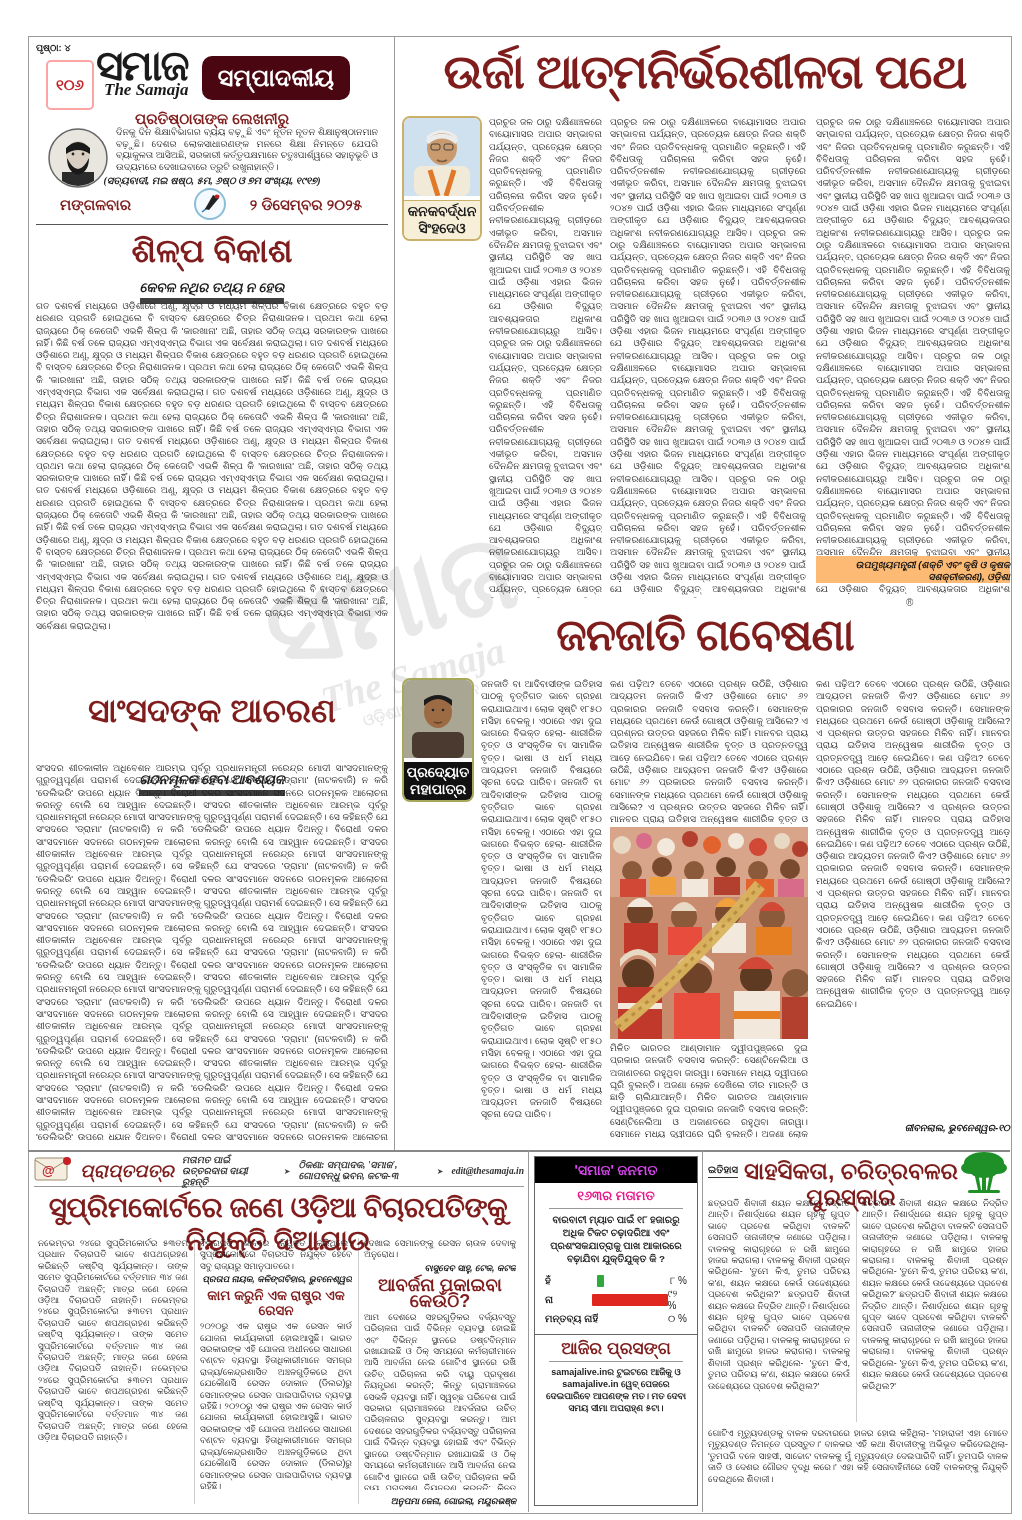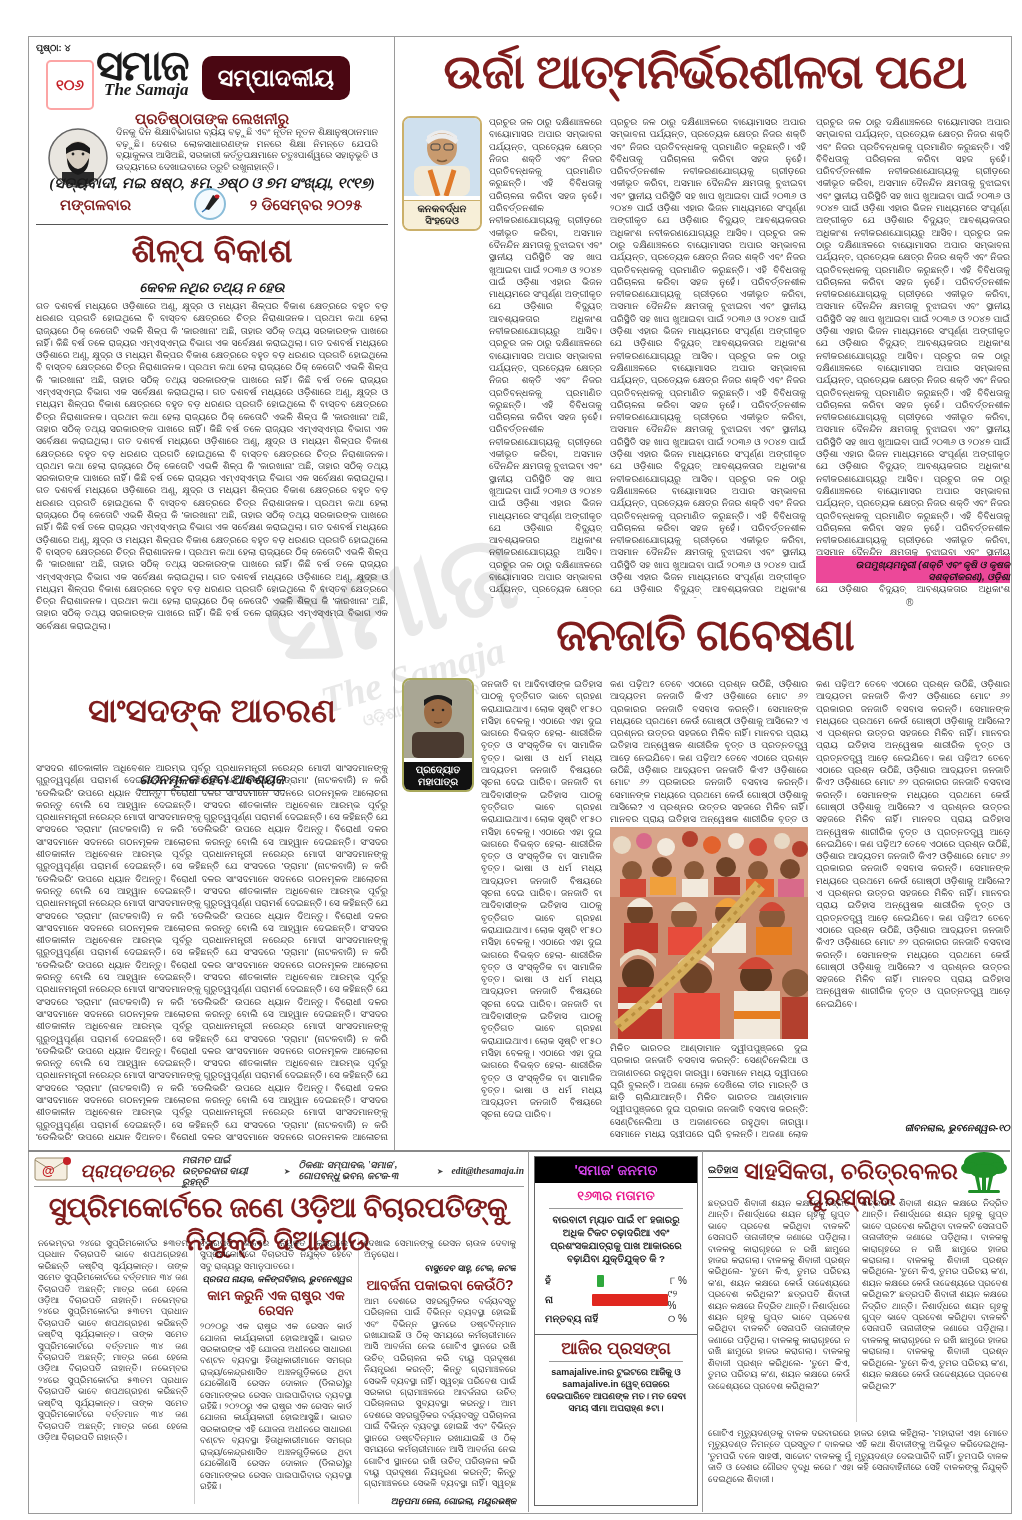--- a/index.html
+++ b/index.html
@@ -10,23 +10,23 @@
   .rt{text-align:right;}
   .bt{font-size:9.2px;line-height:12.3px;text-align:justify;color:#1c1c1c;overflow:hidden;}
   .bt2{font-size:8.8px;line-height:11.4px;text-align:justify;color:#1c1c1c;overflow:hidden;}
   .hl{font-weight:700;color:#7f1d1d;}
   .serifit{font-family:"Liberation Serif","DejaVu Serif",serif;font-style:italic;font-weight:700;}
   .frame{border:1px solid #9a9a9a;}
   .vrule{border-left:1px solid #9a9a9a;width:0;}
   .vrule2{border-left:1px solid #cccccc;width:0;}
   .hrule{border-top:1px solid #555;height:0;}
   .sig{font-style:italic;font-weight:700;font-size:9.5px;color:#111;}
-  .subhead{text-decoration:none;border-bottom:1px solid #404040;padding-bottom:2px;display:inline-block;}
+  .subhead{text-decoration:none;border-bottom:6px solid #404040;padding-bottom:2px;display:inline-block;}
   .photo-box{border:2px solid #cbb06a;border-radius:8px;overflow:hidden;background:#fff;}
-  .name-band{font-size:10px;font-weight:700;text-align:center;padding:2px 1px;}
+  .name-band{font-size:14px;font-weight:700;text-align:center;padding:2px 1px;}
   .poll-row{display:flex;align-items:center;height:19px;}
   .poll-label{font-size:10px;font-weight:700;width:52px;overflow:hidden;white-space:nowrap;}
   .poll-bar{height:12px;border-radius:1px;}
   .poll-pct{font-size:10px;margin-left:auto;font-weight:400;}
   .wm{color:rgba(90,90,90,0.14);font-weight:900;pointer-events:none;z-index:0;}
   .z1{z-index:1;}
 </style>
 </head>
 <body>
 
@@ -71,21 +71,21 @@
         <rect x="14" y="44" width="32" height="16" fill="#2b2b2b"></rect>
         <ellipse cx="30" cy="27" rx="12" ry="14" fill="#d8cfc2"></ellipse>
         <path d="M18 20 Q30 8 42 20 L42 26 Q30 18 18 26 Z" fill="#1a1a1a"></path>
         <path d="M19 30 Q30 52 41 30 Q41 44 30 47 Q19 44 19 30 Z" fill="#1a1a1a"></path>
         <circle cx="25" cy="26" r="1.4" fill="#222"></circle>
           <circle cx="35" cy="26" r="1.4" fill="#222"></circle>
       </g>
     </svg>
   </div>
   <div class="c z1 bt" style="left:116px;top:127px;width:262px;height:46px;font-size:9.3px;line-height:11.6px;">ଦିନକୁ ଦିନ ଶିକ୍ଷାବିଭାଗର ବ୍ୟୟ ବଢ଼ୁଛି ଏବଂ ନୂତନ ନୂତନ ଶିକ୍ଷାନୁଷ୍ଠାନମାନ ବଢ଼ୁଛି। ଦେଶର ଲୋକସାଧାରଣଙ୍କ ମନରେ ଶିକ୍ଷା ନିମନ୍ତେ ଯେପରି ବ୍ୟାକୁଳତା ଆସିଅଛି, ସରକାରୀ କର୍ତ୍ତୃପକ୍ଷମାନେ ଚତୁଃପାର୍ଶ୍ୱରେ ସହାନୁଭୂତି ଓ ଉଦ୍ୟମରେ ଦେଖାଇବାରେ ତ୍ରୁଟି ରଖୁନାହାନ୍ତି।</div>
-  <div class="c z1 ctr serifit" style="left:36px;top:175px;width:352px;font-size:15px;">(ସତ୍ୟବାଦୀ, ମଇ ଷଷ୍ଠ, ୫ମ, ୬ଷ୍ଠ ଓ ୭ମ ସଂଖ୍ୟା, ୧୯୧୭)</div>
+  <div class="c z1 ctr serifit" style="left:36px;top:175px;width:352px;font-size:10px;">(ସତ୍ୟବାଦୀ, ମଇ ଷଷ୍ଠ, ୫ମ, ୬ଷ୍ଠ ଓ ୭ମ ସଂଖ୍ୟା, ୧୯୧୭)</div>
 
   <div class="c z1 hl" style="left:60px;top:196px;font-size:15px;">ମଙ୍ଗଳବାର</div>
   <div class="c z1" style="left:194px;top:188px;width:32px;height:32px;">
     <svg width="32" height="32" viewBox="0 0 32 32">
       <circle cx="16" cy="16" r="15" fill="#f4fafe" stroke="#8bbdd9" stroke-width="2"></circle>
       <path d="M8 24 Q14 20 20 12" stroke="#3a78b5" stroke-width="1.5" fill="none"></path>
       <path d="M19 7 L25 10 L15 22 L11 21 Z" fill="#222"></path>
       <ellipse cx="23" cy="8.5" rx="2.5" ry="2" fill="#c42127"></ellipse>
     </svg>
   </div>
@@ -120,21 +120,21 @@
           <rect x="40" y="26" width="9" height="6" rx="2" fill="none" stroke="#444"></rect>
           <path d="M33 42 Q38 45 43 42" stroke="#7a5a3a" stroke-width="1.5" fill="none"></path>
         </svg>
         <div class="name-band" style="background:#f7efd8;border-top:1px solid #cbb06a;">କନକବର୍ଦ୍ଧନ ସିଂହଦେଓ</div>
       </div>
     </div>
     <div class="bt" style="height:482px;">ପ୍ରଚୁର ଜଳ ଠାରୁ ଦକ୍ଷିଣାଞ୍ଚଳରେ ବାୟୋମାସର ଅପାର ସମ୍ଭାବନା ପର୍ଯ୍ୟନ୍ତ, ପ୍ରତ୍ୟେକ କ୍ଷେତ୍ର ନିଜର ଶକ୍ତି ଏବଂ ନିଜର ପ୍ରତିବନ୍ଧକକୁ ପ୍ରମାଣିତ କରୁଛନ୍ତି। ଏହି ବିବିଧତାକୁ ପରିଚାଳନା କରିବା ସହଜ ନୁହେଁ। ପରିବର୍ତ୍ତନଶୀଳ ନବୀକରଣଯୋଗ୍ୟକୁ ଗ୍ରୀଡ଼ରେ ଏକୀଭୂତ କରିବା, ଅସମାନ ଦୈନନ୍ଦିନ କ୍ଷମତାକୁ ବୁଝାଇବା ଏବଂ ସ୍ଥାନୀୟ ପରିସ୍ଥିତି ସହ ଖାପ ଖୁଆଇବା ପାଇଁ ୨୦୩୬ ଓ ୨୦୪୭ ପାଇଁ ଓଡ଼ିଶା ଏହାର ଭିଜନ ମାଧ୍ୟମରେ ସଂପୂର୍ଣ୍ଣ ଅଙ୍ଗୀକୃତ ଯେ ଓଡ଼ିଶାର ବିଦ୍ୟୁତ୍ ଆବଶ୍ୟକତାର ଅଧିକାଂଶ ନବୀକରଣଯୋଗ୍ୟରୁ ଆସିବ। ପ୍ରଚୁର ଜଳ ଠାରୁ ଦକ୍ଷିଣାଞ୍ଚଳରେ ବାୟୋମାସର ଅପାର ସମ୍ଭାବନା ପର୍ଯ୍ୟନ୍ତ, ପ୍ରତ୍ୟେକ କ୍ଷେତ୍ର ନିଜର ଶକ୍ତି ଏବଂ ନିଜର ପ୍ରତିବନ୍ଧକକୁ ପ୍ରମାଣିତ କରୁଛନ୍ତି। ଏହି ବିବିଧତାକୁ ପରିଚାଳନା କରିବା ସହଜ ନୁହେଁ। ପରିବର୍ତ୍ତନଶୀଳ ନବୀକରଣଯୋଗ୍ୟକୁ ଗ୍ରୀଡ଼ରେ ଏକୀଭୂତ କରିବା, ଅସମାନ ଦୈନନ୍ଦିନ କ୍ଷମତାକୁ ବୁଝାଇବା ଏବଂ ସ୍ଥାନୀୟ ପରିସ୍ଥିତି ସହ ଖାପ ଖୁଆଇବା ପାଇଁ ୨୦୩୬ ଓ ୨୦୪୭ ପାଇଁ ଓଡ଼ିଶା ଏହାର ଭିଜନ ମାଧ୍ୟମରେ ସଂପୂର୍ଣ୍ଣ ଅଙ୍ଗୀକୃତ ଯେ ଓଡ଼ିଶାର ବିଦ୍ୟୁତ୍ ଆବଶ୍ୟକତାର ଅଧିକାଂଶ ନବୀକରଣଯୋଗ୍ୟରୁ ଆସିବ। ପ୍ରଚୁର ଜଳ ଠାରୁ ଦକ୍ଷିଣାଞ୍ଚଳରେ ବାୟୋମାସର ଅପାର ସମ୍ଭାବନା ପର୍ଯ୍ୟନ୍ତ, ପ୍ରତ୍ୟେକ କ୍ଷେତ୍ର ନିଜର ଶକ୍ତି ଏବଂ ନିଜର ପ୍ରତିବନ୍ଧକକୁ ପ୍ରମାଣିତ କରୁଛନ୍ତି। ଏହି ବିବିଧତାକୁ ପରିଚାଳନା କରିବା ସହଜ ନୁହେଁ। ପରିବର୍ତ୍ତନଶୀଳ ନବୀକରଣଯୋଗ୍ୟକୁ ଗ୍ରୀଡ଼ରେ ଏକୀଭୂତ କରିବା, ଅସମାନ ଦୈନନ୍ଦିନ କ୍ଷମତାକୁ ବୁଝାଇବା ଏବଂ ସ୍ଥାନୀୟ ପରିସ୍ଥିତି ସହ ଖାପ ଖୁଆଇବା ପାଇଁ ୨୦୩୬ ଓ ୨୦୪୭ ପାଇଁ ଓଡ଼ିଶା ଏହାର ଭିଜନ ମାଧ୍ୟମରେ ସଂପୂର୍ଣ୍ଣ ଅଙ୍ଗୀକୃତ ଯେ ଓଡ଼ିଶାର ବିଦ୍ୟୁତ୍ ଆବଶ୍ୟକତାର ଅଧିକାଂଶ ନବୀକରଣଯୋଗ୍ୟରୁ ଆସିବ। ପ୍ରଚୁର ଜଳ ଠାରୁ ଦକ୍ଷିଣାଞ୍ଚଳରେ ବାୟୋମାସର ଅପାର ସମ୍ଭାବନା ପର୍ଯ୍ୟନ୍ତ, ପ୍ରତ୍ୟେକ କ୍ଷେତ୍ର ନିଜର ଶକ୍ତି ଏବଂ ନିଜର ପ୍ରତିବନ୍ଧକକୁ ପ୍ରମାଣିତ କରୁଛନ୍ତି। ଏହି ବିବିଧତାକୁ ପରିଚାଳନା କରିବା ସହଜ ନୁହେଁ। ପରିବର୍ତ୍ତନଶୀଳ ନବୀକରଣଯୋଗ୍ୟକୁ ଗ୍ରୀଡ଼ରେ ଏକୀଭୂତ କରିବା, ଅସମାନ ଦୈନନ୍ଦିନ କ୍ଷମତାକୁ ବୁଝାଇବା ଏବଂ ସ୍ଥାନୀୟ ପରିସ୍ଥିତି ସହ ଖାପ ଖୁଆଇବା ପାଇଁ ୨୦୩୬ ଓ ୨୦୪୭ ପାଇଁ ଓଡ଼ିଶା ଏହାର ଭିଜନ ମାଧ୍ୟମରେ ସଂପୂର୍ଣ୍ଣ ଅଙ୍ଗୀକୃତ ଯେ ଓଡ଼ିଶାର ବିଦ୍ୟୁତ୍ ଆବଶ୍ୟକତାର ଅଧିକାଂଶ ନବୀକରଣଯୋଗ୍ୟରୁ ଆସିବ।</div>
   </div>
   <div class="c z1 bt" style="left:610px;top:116px;width:196px;height:482px;">ପ୍ରଚୁର ଜଳ ଠାରୁ ଦକ୍ଷିଣାଞ୍ଚଳରେ ବାୟୋମାସର ଅପାର ସମ୍ଭାବନା ପର୍ଯ୍ୟନ୍ତ, ପ୍ରତ୍ୟେକ କ୍ଷେତ୍ର ନିଜର ଶକ୍ତି ଏବଂ ନିଜର ପ୍ରତିବନ୍ଧକକୁ ପ୍ରମାଣିତ କରୁଛନ୍ତି। ଏହି ବିବିଧତାକୁ ପରିଚାଳନା କରିବା ସହଜ ନୁହେଁ। ପରିବର୍ତ୍ତନଶୀଳ ନବୀକରଣଯୋଗ୍ୟକୁ ଗ୍ରୀଡ଼ରେ ଏକୀଭୂତ କରିବା, ଅସମାନ ଦୈନନ୍ଦିନ କ୍ଷମତାକୁ ବୁଝାଇବା ଏବଂ ସ୍ଥାନୀୟ ପରିସ୍ଥିତି ସହ ଖାପ ଖୁଆଇବା ପାଇଁ ୨୦୩୬ ଓ ୨୦୪୭ ପାଇଁ ଓଡ଼ିଶା ଏହାର ଭିଜନ ମାଧ୍ୟମରେ ସଂପୂର୍ଣ୍ଣ ଅଙ୍ଗୀକୃତ ଯେ ଓଡ଼ିଶାର ବିଦ୍ୟୁତ୍ ଆବଶ୍ୟକତାର ଅଧିକାଂଶ ନବୀକରଣଯୋଗ୍ୟରୁ ଆସିବ। ପ୍ରଚୁର ଜଳ ଠାରୁ ଦକ୍ଷିଣାଞ୍ଚଳରେ ବାୟୋମାସର ଅପାର ସମ୍ଭାବନା ପର୍ଯ୍ୟନ୍ତ, ପ୍ରତ୍ୟେକ କ୍ଷେତ୍ର ନିଜର ଶକ୍ତି ଏବଂ ନିଜର ପ୍ରତିବନ୍ଧକକୁ ପ୍ରମାଣିତ କରୁଛନ୍ତି। ଏହି ବିବିଧତାକୁ ପରିଚାଳନା କରିବା ସହଜ ନୁହେଁ। ପରିବର୍ତ୍ତନଶୀଳ ନବୀକରଣଯୋଗ୍ୟକୁ ଗ୍ରୀଡ଼ରେ ଏକୀଭୂତ କରିବା, ଅସମାନ ଦୈନନ୍ଦିନ କ୍ଷମତାକୁ ବୁଝାଇବା ଏବଂ ସ୍ଥାନୀୟ ପରିସ୍ଥିତି ସହ ଖାପ ଖୁଆଇବା ପାଇଁ ୨୦୩୬ ଓ ୨୦୪୭ ପାଇଁ ଓଡ଼ିଶା ଏହାର ଭିଜନ ମାଧ୍ୟମରେ ସଂପୂର୍ଣ୍ଣ ଅଙ୍ଗୀକୃତ ଯେ ଓଡ଼ିଶାର ବିଦ୍ୟୁତ୍ ଆବଶ୍ୟକତାର ଅଧିକାଂଶ ନବୀକରଣଯୋଗ୍ୟରୁ ଆସିବ। ପ୍ରଚୁର ଜଳ ଠାରୁ ଦକ୍ଷିଣାଞ୍ଚଳରେ ବାୟୋମାସର ଅପାର ସମ୍ଭାବନା ପର୍ଯ୍ୟନ୍ତ, ପ୍ରତ୍ୟେକ କ୍ଷେତ୍ର ନିଜର ଶକ୍ତି ଏବଂ ନିଜର ପ୍ରତିବନ୍ଧକକୁ ପ୍ରମାଣିତ କରୁଛନ୍ତି। ଏହି ବିବିଧତାକୁ ପରିଚାଳନା କରିବା ସହଜ ନୁହେଁ। ପରିବର୍ତ୍ତନଶୀଳ ନବୀକରଣଯୋଗ୍ୟକୁ ଗ୍ରୀଡ଼ରେ ଏକୀଭୂତ କରିବା, ଅସମାନ ଦୈନନ୍ଦିନ କ୍ଷମତାକୁ ବୁଝାଇବା ଏବଂ ସ୍ଥାନୀୟ ପରିସ୍ଥିତି ସହ ଖାପ ଖୁଆଇବା ପାଇଁ ୨୦୩୬ ଓ ୨୦୪୭ ପାଇଁ ଓଡ଼ିଶା ଏହାର ଭିଜନ ମାଧ୍ୟମରେ ସଂପୂର୍ଣ୍ଣ ଅଙ୍ଗୀକୃତ ଯେ ଓଡ଼ିଶାର ବିଦ୍ୟୁତ୍ ଆବଶ୍ୟକତାର ଅଧିକାଂଶ ନବୀକରଣଯୋଗ୍ୟରୁ ଆସିବ। ପ୍ରଚୁର ଜଳ ଠାରୁ ଦକ୍ଷିଣାଞ୍ଚଳରେ ବାୟୋମାସର ଅପାର ସମ୍ଭାବନା ପର୍ଯ୍ୟନ୍ତ, ପ୍ରତ୍ୟେକ କ୍ଷେତ୍ର ନିଜର ଶକ୍ତି ଏବଂ ନିଜର ପ୍ରତିବନ୍ଧକକୁ ପ୍ରମାଣିତ କରୁଛନ୍ତି। ଏହି ବିବିଧତାକୁ ପରିଚାଳନା କରିବା ସହଜ ନୁହେଁ। ପରିବର୍ତ୍ତନଶୀଳ ନବୀକରଣଯୋଗ୍ୟକୁ ଗ୍ରୀଡ଼ରେ ଏକୀଭୂତ କରିବା, ଅସମାନ ଦୈନନ୍ଦିନ କ୍ଷମତାକୁ ବୁଝାଇବା ଏବଂ ସ୍ଥାନୀୟ ପରିସ୍ଥିତି ସହ ଖାପ ଖୁଆଇବା ପାଇଁ ୨୦୩୬ ଓ ୨୦୪୭ ପାଇଁ ଓଡ଼ିଶା ଏହାର ଭିଜନ ମାଧ୍ୟମରେ ସଂପୂର୍ଣ୍ଣ ଅଙ୍ଗୀକୃତ ଯେ ଓଡ଼ିଶାର ବିଦ୍ୟୁତ୍ ଆବଶ୍ୟକତାର ଅଧିକାଂଶ ନବୀକରଣଯୋଗ୍ୟରୁ ଆସିବ।</div>
   <div class="c z1 bt" style="left:816px;top:116px;width:194px;height:478px;">ପ୍ରଚୁର ଜଳ ଠାରୁ ଦକ୍ଷିଣାଞ୍ଚଳରେ ବାୟୋମାସର ଅପାର ସମ୍ଭାବନା ପର୍ଯ୍ୟନ୍ତ, ପ୍ରତ୍ୟେକ କ୍ଷେତ୍ର ନିଜର ଶକ୍ତି ଏବଂ ନିଜର ପ୍ରତିବନ୍ଧକକୁ ପ୍ରମାଣିତ କରୁଛନ୍ତି। ଏହି ବିବିଧତାକୁ ପରିଚାଳନା କରିବା ସହଜ ନୁହେଁ। ପରିବର୍ତ୍ତନଶୀଳ ନବୀକରଣଯୋଗ୍ୟକୁ ଗ୍ରୀଡ଼ରେ ଏକୀଭୂତ କରିବା, ଅସମାନ ଦୈନନ୍ଦିନ କ୍ଷମତାକୁ ବୁଝାଇବା ଏବଂ ସ୍ଥାନୀୟ ପରିସ୍ଥିତି ସହ ଖାପ ଖୁଆଇବା ପାଇଁ ୨୦୩୬ ଓ ୨୦୪୭ ପାଇଁ ଓଡ଼ିଶା ଏହାର ଭିଜନ ମାଧ୍ୟମରେ ସଂପୂର୍ଣ୍ଣ ଅଙ୍ଗୀକୃତ ଯେ ଓଡ଼ିଶାର ବିଦ୍ୟୁତ୍ ଆବଶ୍ୟକତାର ଅଧିକାଂଶ ନବୀକରଣଯୋଗ୍ୟରୁ ଆସିବ। ପ୍ରଚୁର ଜଳ ଠାରୁ ଦକ୍ଷିଣାଞ୍ଚଳରେ ବାୟୋମାସର ଅପାର ସମ୍ଭାବନା ପର୍ଯ୍ୟନ୍ତ, ପ୍ରତ୍ୟେକ କ୍ଷେତ୍ର ନିଜର ଶକ୍ତି ଏବଂ ନିଜର ପ୍ରତିବନ୍ଧକକୁ ପ୍ରମାଣିତ କରୁଛନ୍ତି। ଏହି ବିବିଧତାକୁ ପରିଚାଳନା କରିବା ସହଜ ନୁହେଁ। ପରିବର୍ତ୍ତନଶୀଳ ନବୀକରଣଯୋଗ୍ୟକୁ ଗ୍ରୀଡ଼ରେ ଏକୀଭୂତ କରିବା, ଅସମାନ ଦୈନନ୍ଦିନ କ୍ଷମତାକୁ ବୁଝାଇବା ଏବଂ ସ୍ଥାନୀୟ ପରିସ୍ଥିତି ସହ ଖାପ ଖୁଆଇବା ପାଇଁ ୨୦୩୬ ଓ ୨୦୪୭ ପାଇଁ ଓଡ଼ିଶା ଏହାର ଭିଜନ ମାଧ୍ୟମରେ ସଂପୂର୍ଣ୍ଣ ଅଙ୍ଗୀକୃତ ଯେ ଓଡ଼ିଶାର ବିଦ୍ୟୁତ୍ ଆବଶ୍ୟକତାର ଅଧିକାଂଶ ନବୀକରଣଯୋଗ୍ୟରୁ ଆସିବ। ପ୍ରଚୁର ଜଳ ଠାରୁ ଦକ୍ଷିଣାଞ୍ଚଳରେ ବାୟୋମାସର ଅପାର ସମ୍ଭାବନା ପର୍ଯ୍ୟନ୍ତ, ପ୍ରତ୍ୟେକ କ୍ଷେତ୍ର ନିଜର ଶକ୍ତି ଏବଂ ନିଜର ପ୍ରତିବନ୍ଧକକୁ ପ୍ରମାଣିତ କରୁଛନ୍ତି। ଏହି ବିବିଧତାକୁ ପରିଚାଳନା କରିବା ସହଜ ନୁହେଁ। ପରିବର୍ତ୍ତନଶୀଳ ନବୀକରଣଯୋଗ୍ୟକୁ ଗ୍ରୀଡ଼ରେ ଏକୀଭୂତ କରିବା, ଅସମାନ ଦୈନନ୍ଦିନ କ୍ଷମତାକୁ ବୁଝାଇବା ଏବଂ ସ୍ଥାନୀୟ ପରିସ୍ଥିତି ସହ ଖାପ ଖୁଆଇବା ପାଇଁ ୨୦୩୬ ଓ ୨୦୪୭ ପାଇଁ ଓଡ଼ିଶା ଏହାର ଭିଜନ ମାଧ୍ୟମରେ ସଂପୂର୍ଣ୍ଣ ଅଙ୍ଗୀକୃତ ଯେ ଓଡ଼ିଶାର ବିଦ୍ୟୁତ୍ ଆବଶ୍ୟକତାର ଅଧିକାଂଶ ନବୀକରଣଯୋଗ୍ୟରୁ ଆସିବ। ପ୍ରଚୁର ଜଳ ଠାରୁ ଦକ୍ଷିଣାଞ୍ଚଳରେ ବାୟୋମାସର ଅପାର ସମ୍ଭାବନା ପର୍ଯ୍ୟନ୍ତ, ପ୍ରତ୍ୟେକ କ୍ଷେତ୍ର ନିଜର ଶକ୍ତି ଏବଂ ନିଜର ପ୍ରତିବନ୍ଧକକୁ ପ୍ରମାଣିତ କରୁଛନ୍ତି। ଏହି ବିବିଧତାକୁ ପରିଚାଳନା କରିବା ସହଜ ନୁହେଁ। ପରିବର୍ତ୍ତନଶୀଳ ନବୀକରଣଯୋଗ୍ୟକୁ ଗ୍ରୀଡ଼ରେ ଏକୀଭୂତ କରିବା, ଅସମାନ ଦୈନନ୍ଦିନ କ୍ଷମତାକୁ ବୁଝାଇବା ଏବଂ ସ୍ଥାନୀୟ ପରିସ୍ଥିତି ସହ ଖାପ ଖୁଆଇବା ପାଇଁ ୨୦୩୬ ଓ ୨୦୪୭ ପାଇଁ ଓଡ଼ିଶା ଏହାର ଭିଜନ ମାଧ୍ୟମରେ ସଂପୂର୍ଣ୍ଣ ଅଙ୍ଗୀକୃତ ଯେ ଓଡ଼ିଶାର ବିଦ୍ୟୁତ୍ ଆବଶ୍ୟକତାର ଅଧିକାଂଶ ନବୀକରଣଯୋଗ୍ୟରୁ ଆସିବ।</div>
-  <div class="c z1 rt" style="left:816px;top:556px;width:194px;background:#ec4899;padding-top:3px;">
+  <div class="c z1 rt" style="left:816px;top:556px;width:194px;background:#fdba74;padding-top:3px;">
     <div class="sig">ଉପମୁଖ୍ୟମନ୍ତ୍ରୀ (ଶକ୍ତି ଏବଂ କୃଷି ଓ କୃଷକ</div>
     <div class="sig">ସଶକ୍ତୀକରଣ), ଓଡ଼ିଶା</div>
   </div>
   <div class="c z1" style="left:906px;top:597px;font-size:10px;color:#555;">®</div>
 
   <div class="c z1 ctr hl" style="left:400px;top:610px;width:610px;font-size:44px;letter-spacing:-1px;">ଜନଜାତି ଗବେଷଣା</div>
 
   <div class="c z1" style="left:402px;top:678px;width:200px;height:464px;">
     <div style="float:left;width:72px;margin:0 7px 4px 0;">
       <div class="photo-box" style="border-color:#a8a85a;">
@@ -246,21 +246,21 @@
   <div class="c z1" style="left:200px;top:1238px;width:152px;height:268px;overflow:hidden;">
     <div class="bt2">ବିଚାରପତି ଭାବରେ ନିଯୁକ୍ତ କରିଥିଲେ। ସୁପ୍ରିମକୋର୍ଟରେ ବିଚାରପତି ନିଯୁକ୍ତ ହେବେ ସବୁ ରାଜ୍ୟରୁ ସମାନୁପାତରେ।</div>
     <div class="rt sig" style="font-size:8.8px;margin:2px 0;">ପ୍ରତାପ ନାୟକ, କଳିଙ୍ଗବିହାର, ଭୁବନେଶ୍ୱର</div>
     <div class="ctr hl" style="font-size:13.5px;line-height:15px;margin:3px 0;">କାମ କରୁନି ଏକ ରାଷ୍ଟ୍ର ଏକ ରେସନ</div>
     <div class="bt2">୨୦୨୦ରୁ ଏକ ରାଷ୍ଟ୍ର ଏକ ରେସନ କାର୍ଡ ଯୋଜନା କାର୍ଯ୍ୟକାରୀ ହୋଇଆସୁଛି। ଭାରତ ସରକାରଙ୍କ ଏହି ଯୋଜନା ଅଧୀନରେ ସାଧାରଣ ବଣ୍ଟନ ବ୍ୟବସ୍ଥା ହିତାଧିକାରୀମାନେ ସମଗ୍ର ରାଜ୍ୟ/କେନ୍ଦ୍ରଶାସିତ ଅଞ୍ଚଳଗୁଡ଼ିକରେ ଥିବା ଯେକୌଣସି ରେସନ ଦୋକାନ (ଡିଲର)ରୁ ସେମାନଙ୍କର ରେସନ ପାଇପାରିବାର ବ୍ୟବସ୍ଥା ରହିଛି। ୨୦୨୦ରୁ ଏକ ରାଷ୍ଟ୍ର ଏକ ରେସନ କାର୍ଡ ଯୋଜନା କାର୍ଯ୍ୟକାରୀ ହୋଇଆସୁଛି। ଭାରତ ସରକାରଙ୍କ ଏହି ଯୋଜନା ଅଧୀନରେ ସାଧାରଣ ବଣ୍ଟନ ବ୍ୟବସ୍ଥା ହିତାଧିକାରୀମାନେ ସମଗ୍ର ରାଜ୍ୟ/କେନ୍ଦ୍ରଶାସିତ ଅଞ୍ଚଳଗୁଡ଼ିକରେ ଥିବା ଯେକୌଣସି ରେସନ ଦୋକାନ (ଡିଲର)ରୁ ସେମାନଙ୍କର ରେସନ ପାଇପାରିବାର ବ୍ୟବସ୍ଥା ରହିଛି।</div>
   </div>
 
   <div class="c z1" style="left:364px;top:1238px;width:152px;height:268px;overflow:hidden;">
     <div class="bt2">ଦେଖାଇ ସେମାନଙ୍କୁ ରେସନ ଚାଉଳ ଦେବାକୁ ଅନୁରୋଧ।</div>
     <div class="rt sig" style="font-size:8.8px;margin:2px 0;">ବାସୁଦେବ ସାହୁ, ଟେକ, କଟକ</div>
-    <div class="ctr hl" style="font-size:14px;line-height:16px;margin:3px 0;">ଆବର୍ଜନା ପକାଇବା କେଉଁଠି?</div>
+    <div class="ctr hl" style="font-size:18px;line-height:16px;margin:3px 0;">ଆବର୍ଜନା ପକାଇବା କେଉଁଠି?</div>
     <div class="bt2">ଆମ ଦେଶରେ ସହରଗୁଡ଼ିକର ବର୍ଜ୍ୟବସ୍ତୁ ପରିଚାଳନା ପାଇଁ ବିଭିନ୍ନ ବ୍ୟବସ୍ଥା ହୋଇଛି ଏବଂ ବିଭିନ୍ନ ସ୍ଥାନରେ ଡଷ୍ଟବିନ୍‌ମାନ ରଖାଯାଇଛି ଓ ଠିକ୍ ସମୟରେ କର୍ମଚାରୀମାନେ ଆସି ଆବର୍ଜନା ନେଇ ଗୋଟିଏ ସ୍ଥାନରେ ରଖି ଉଚିତ୍ ପରିଚାଳନା କରି ବାୟୁ ପ୍ରଦୂଷଣ ନିୟନ୍ତ୍ରଣ କରନ୍ତି; କିନ୍ତୁ ଗ୍ରାମାଞ୍ଚଳରେ ସେଭଳି ବ୍ୟବସ୍ଥା ନାହିଁ। ସ୍ୱଚ୍ଛ ପରିବେଶ ପାଇଁ ସରକାର ଗ୍ରାମାଞ୍ଚଳରେ ଆବର୍ଜନାର ଉଚିତ୍ ପରିଚାଳନାର ସୁବ୍ୟବସ୍ଥା କରନ୍ତୁ। ଆମ ଦେଶରେ ସହରଗୁଡ଼ିକର ବର୍ଜ୍ୟବସ୍ତୁ ପରିଚାଳନା ପାଇଁ ବିଭିନ୍ନ ବ୍ୟବସ୍ଥା ହୋଇଛି ଏବଂ ବିଭିନ୍ନ ସ୍ଥାନରେ ଡଷ୍ଟବିନ୍‌ମାନ ରଖାଯାଇଛି ଓ ଠିକ୍ ସମୟରେ କର୍ମଚାରୀମାନେ ଆସି ଆବର୍ଜନା ନେଇ ଗୋଟିଏ ସ୍ଥାନରେ ରଖି ଉଚିତ୍ ପରିଚାଳନା କରି ବାୟୁ ପ୍ରଦୂଷଣ ନିୟନ୍ତ୍ରଣ କରନ୍ତି; କିନ୍ତୁ ଗ୍ରାମାଞ୍ଚଳରେ ସେଭଳି ବ୍ୟବସ୍ଥା ନାହିଁ। ସ୍ୱଚ୍ଛ ପରିବେଶ ପାଇଁ ସରକାର ଗ୍ରାମାଞ୍ଚଳରେ ଆବର୍ଜନାର ଉଚିତ୍ ପରିଚାଳନାର ସୁବ୍ୟବସ୍ଥା କରନ୍ତୁ।</div>
   </div>
   <div class="c z1 rt" style="left:364px;top:1490px;width:152px;background:#fff;">
     <span class="sig" style="font-size:8.8px;">ଅନୁପମା ଜେନା, ଗୋଇଲା, ମୟୂରଭଞ୍ଜ</span>
   </div>
 
   <div class="c z1" style="left:534px;top:1156px;width:162px;height:348px;border:1px solid #666;background:#fff;">
     <div style="background:#000;color:#d946ef;font-weight:800;font-size:14px;text-align:center;line-height:26px;height:26px;">'ସମାଜ' ଜନମତ</div>
     <div class="ctr" style="font-weight: 800; font-size: 13px; margin-top: 5px; color: rgb(232, 23, 138);">୧୬୩ର ମତାମତ</div>
     <div style="border-top:1px solid #999;margin:4px 14px;"></div>

